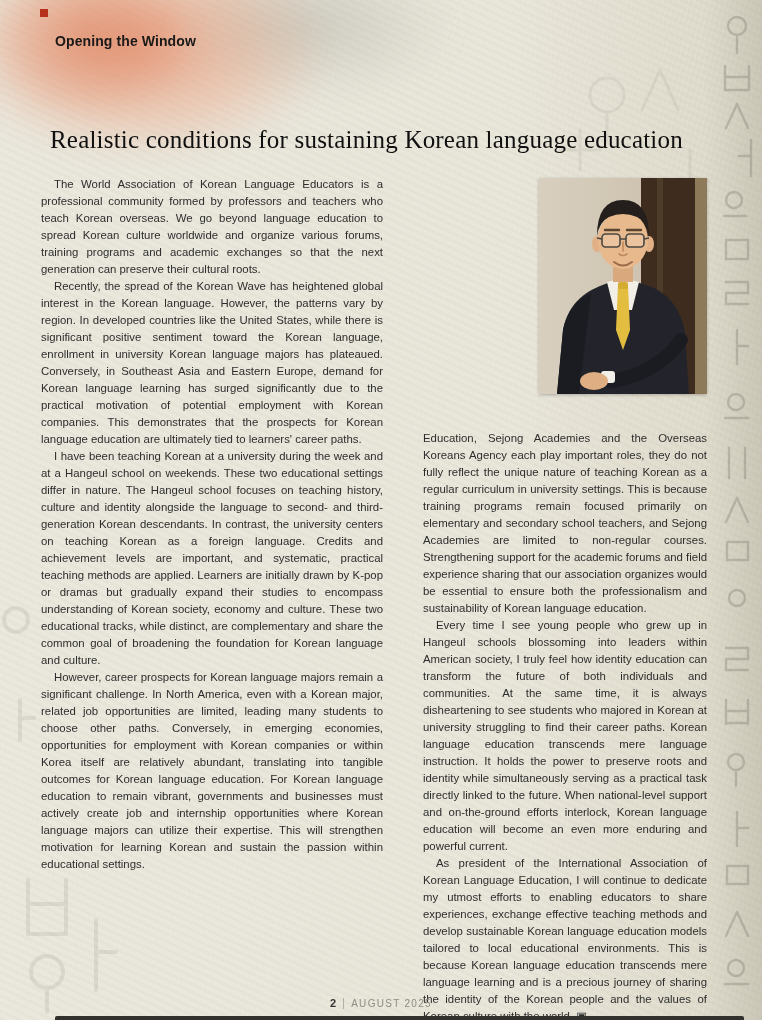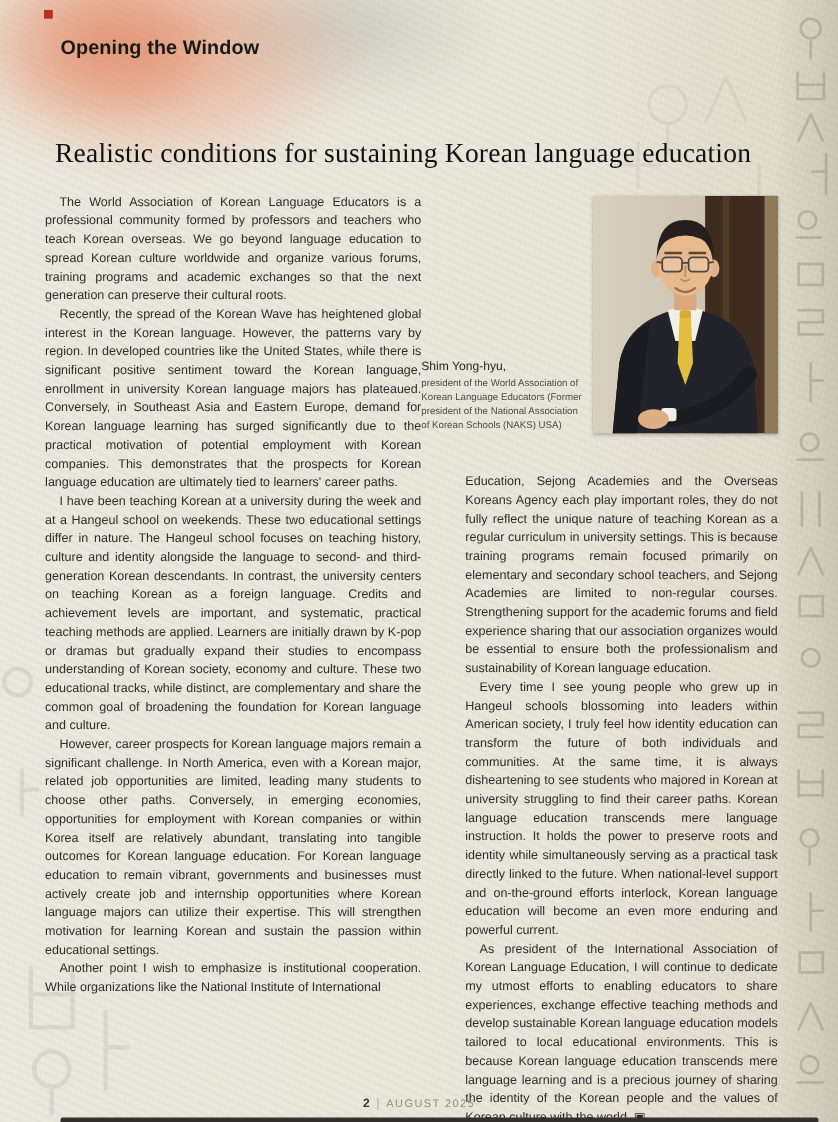--- a/index.html
+++ b/index.html
@@ -17,21 +17,21 @@
     filter:blur(10px);}
   .blob-peach2{position:absolute;left:-20px;top:-40px;width:220px;height:160px;border-radius:50%;
     background:radial-gradient(closest-side,rgba(222,122,86,0.5),rgba(222,122,86,0) 100%);filter:blur(8px);}
   .blob-gray{position:absolute;left:175px;top:-50px;width:280px;height:150px;border-radius:50%;
     background:radial-gradient(closest-side,rgba(150,150,138,0.32),rgba(150,150,138,0) 100%);filter:blur(14px);}
   .right-shade{position:absolute;top:0;right:0;width:58px;height:100%;
     background:linear-gradient(90deg,rgba(110,105,88,0) 0%,rgba(110,105,88,0.12) 100%);}
   .decor-svg{position:absolute;inset:0;pointer-events:none;}
 
   .section-marker{position:absolute;left:40px;top:9px;width:8px;height:8px;background:#b6301b;}
-  .section-label{position:absolute;left:55px;top:33px;font-size:18px;font-weight:bold;color:#191919;letter-spacing:0.1px;}
+  .section-label{position:absolute;left:55px;top:33px;font-size:14px;font-weight:bold;color:#191919;letter-spacing:0.1px;}
 
   .title{position:absolute;left:50px;top:109px;white-space:nowrap;
     font-family:"Liberation Serif","DejaVu Serif",serif;font-weight:normal;font-size:25px;color:#101010;letter-spacing:0.2px;}
 
   .columns{position:absolute;left:41px;top:176px;width:680px;display:flex;gap:0;}
   .col-left{width:342px;}
   .col-right{width:324px;}
   .col p{margin:0;font-size:11.4px;line-height:17px;text-align:justify;text-indent:13px;color:#2d2d2d;}
   .right-text p:first-child{text-indent:0;}
 
@@ -109,29 +109,24 @@
 <div class="section-label">Opening the Window</div>
 
 <h1 class="title">Realistic conditions for sustaining Korean language education</h1>
 
 <div class="columns">
   <div class="col col-left">
       <p>The World Association of Korean Language Educators is a professional community formed by professors and teachers who teach Korean overseas. We go beyond language education to spread Korean culture worldwide and organize various forums, training programs and academic exchanges so that the next generation can preserve their cultural roots.</p>
       <p>Recently, the spread of the Korean Wave has heightened global interest in the Korean language. However, the patterns vary by region. In developed countries like the United States, while there is significant positive sentiment toward the Korean language, enrollment in university Korean language majors has plateaued. Conversely, in Southeast Asia and Eastern Europe, demand for Korean language learning has surged significantly due to the practical motivation of potential employment with Korean companies. This demonstrates that the prospects for Korean language education are ultimately tied to learners' career paths.</p>
       <p>I have been teaching Korean at a university during the week and at a Hangeul school on weekends. These two educational settings differ in nature. The Hangeul school focuses on teaching history, culture and identity alongside the language to second- and third-generation Korean descendants. In contrast, the university centers on teaching Korean as a foreign language. Credits and achievement levels are important, and systematic, practical teaching methods are applied. Learners are initially drawn by K-pop or dramas but gradually expand their studies to encompass understanding of Korean society, economy and culture. These two educational tracks, while distinct, are complementary and share the common goal of broadening the foundation for Korean language and culture.</p>
       <p>However, career prospects for Korean language majors remain a significant challenge. In North America, even with a Korean major, related job opportunities are limited, leading many students to choose other paths. Conversely, in emerging economies, opportunities for employment with Korean companies or within Korea itself are relatively abundant, translating into tangible outcomes for Korean language education. For Korean language education to remain vibrant, governments and businesses must actively create job and internship opportunities where Korean language majors can utilize their expertise. This will strengthen motivation for learning Korean and sustain the passion within educational settings.</p>
-      <p>Another point I wish to emphasize is institutional cooperation. While organizations like the National Institute of International</p>
     </div>
 
   <div class="col col-right">
     <div class="photo-row">
-      <div class="caption">
-        <div class="caption-name">Shim Yong-hyu,</div>
-        <div class="caption-detail">president of the World Association of Korean Language Educators (Former president of the National Association of Korean Schools (NAKS) USA)</div>
-      </div>
       <div class="photo">
         <svg width="168" height="216" viewBox="0 0 168 216">
           <rect width="168" height="216" fill="#d3c9b8"></rect>
           <rect x="0" y="0" width="168" height="216" fill="url(#wallgrad)"></rect>
           <defs>
             <linearGradient id="wallgrad" x1="0" y1="0" x2="1" y2="0">
               <stop offset="0" stop-color="#d8cfbf"></stop>
                 <stop offset="0.6" stop-color="#cfc4b1"></stop>
                 <stop offset="1" stop-color="#c4b8a2"></stop>
             </linearGradient>

